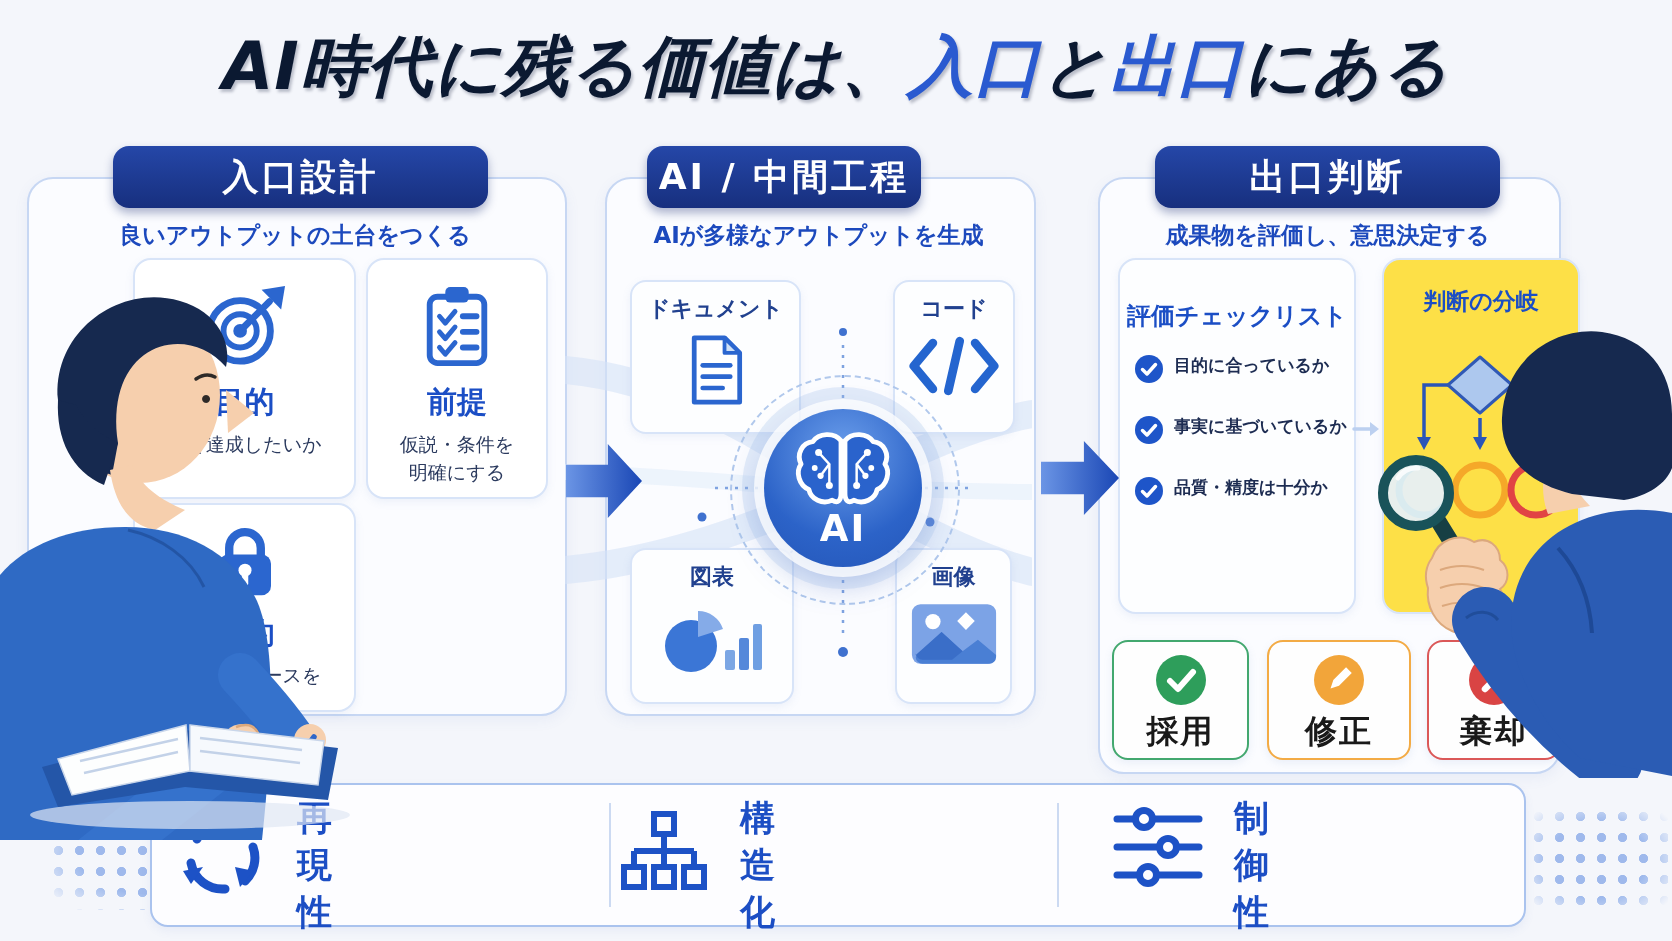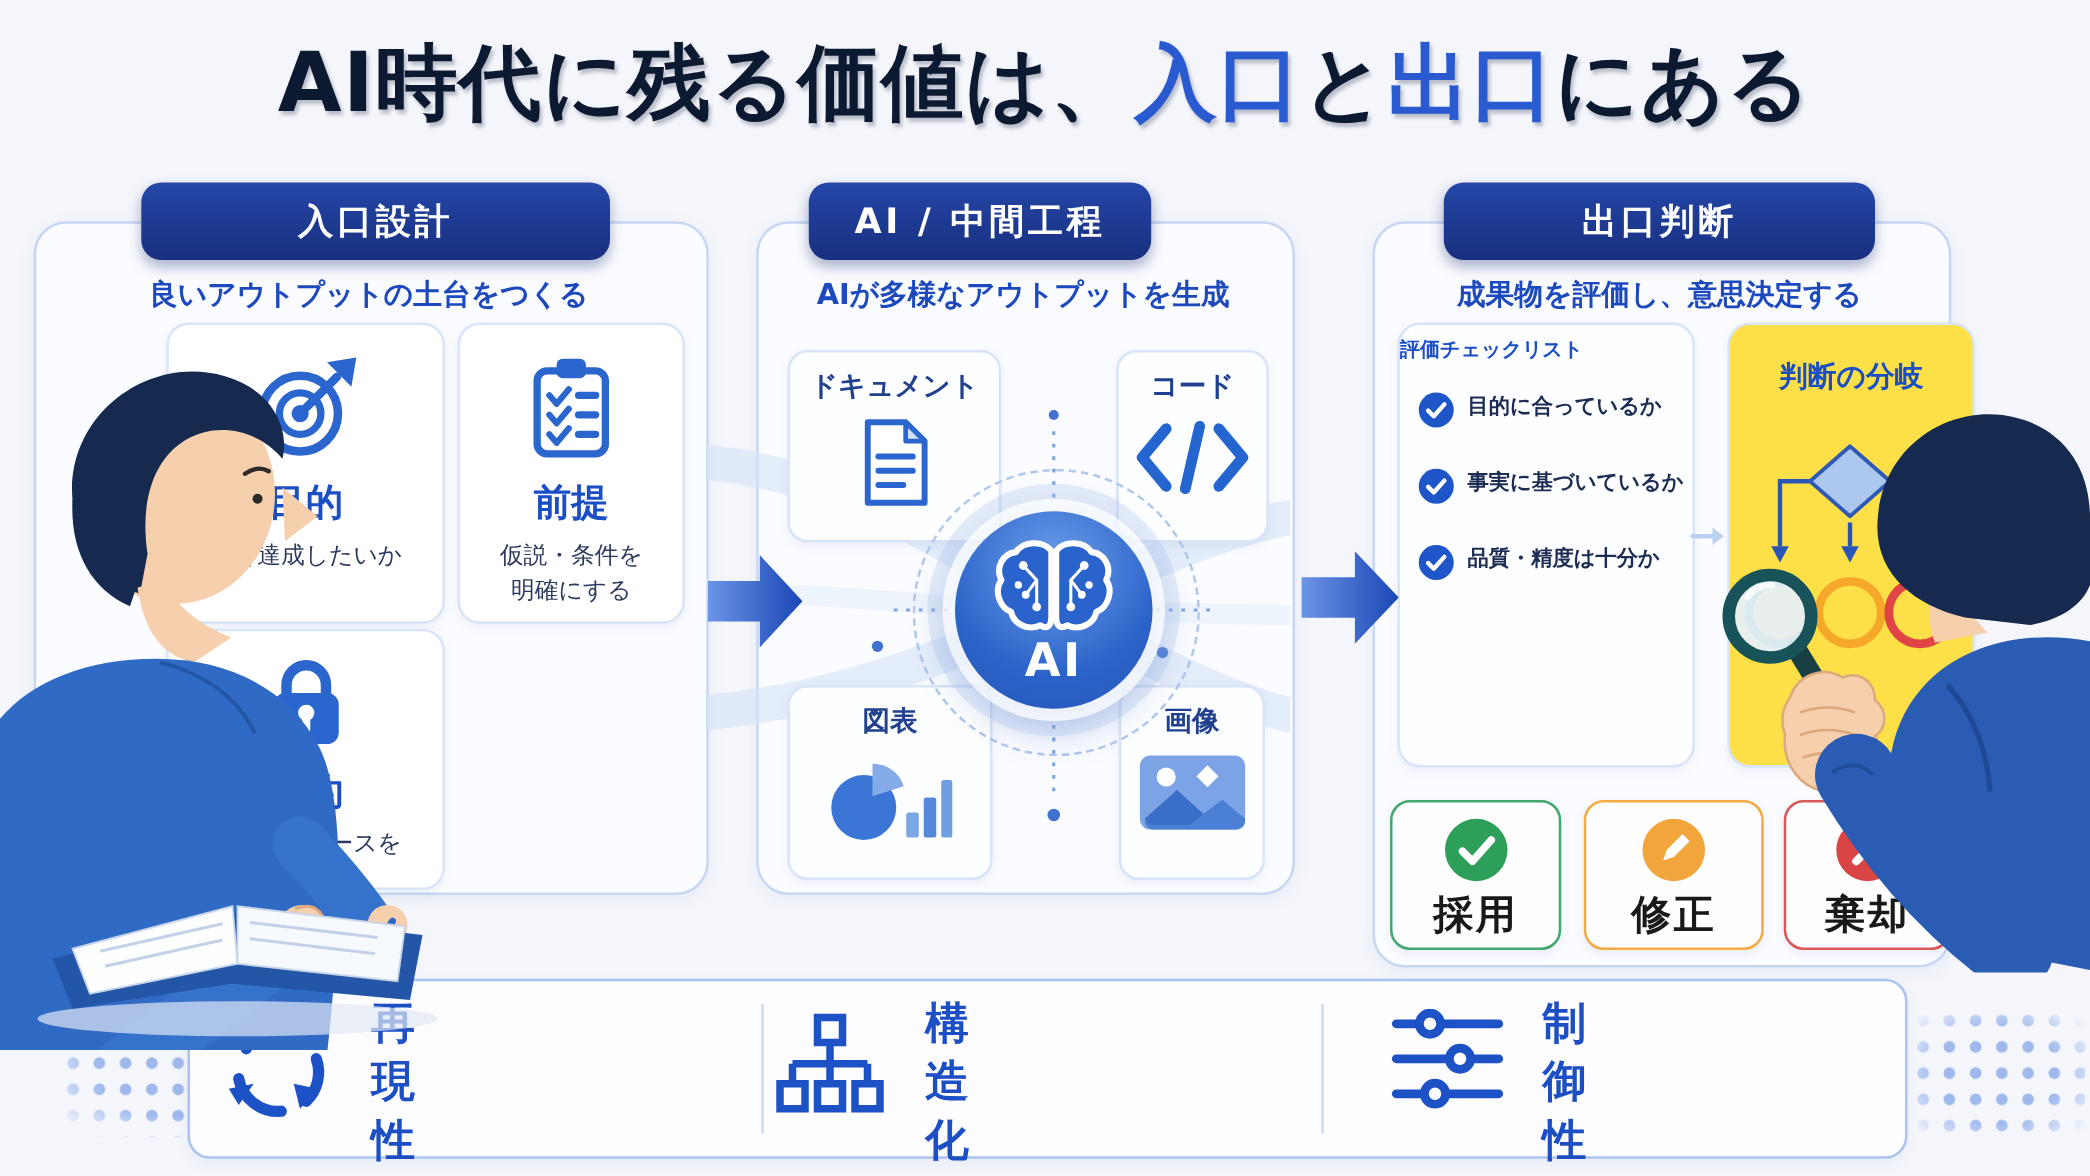--- a/index.html
+++ b/index.html
@@ -6,34 +6,35 @@
   .canvas{
     position:relative;width:1672px;height:941px;overflow:hidden;
     background:#f4f6fb;
     font-family:"DejaVu Sans","Liberation Sans",sans-serif;
   }
   
   .title{
     position:absolute;left:0;top:22px;width:100%;text-align:center;
     font-size:66px;font-weight:900;color:#0b1931;letter-spacing:1px;margin:0;
     text-shadow:2px 3px 3px rgba(10,20,50,.25);
+    font-style:italic;
   }
   .title .hl{color:#2a5ad0;}
   
   .panel{
     position:absolute;background:#fbfcff;border:2px solid #c7d7f3;border-radius:26px;
     box-shadow:0 4px 14px rgba(90,120,190,.08);
   }
   .panel-input{left:27px;top:177px;width:536px;height:535px;}
   .panel-ai{left:605px;top:177px;width:427px;height:535px;}
   .panel-output{left:1098px;top:177px;width:459px;height:593px;}
   .pill{
     position:absolute;height:62px;border-radius:16px;z-index:4;
     background:linear-gradient(180deg,#2547a8,#172f7e);
-    color:#fff;font-size:28px;font-weight:800;letter-spacing:3px;
+    color:#fff;font-size:36px;font-weight:800;letter-spacing:3px;
     display:flex;align-items:center;justify-content:center;
     box-shadow:0 5px 10px rgba(20,40,110,.35);
   }
   .pill-1{left:113px;top:146px;width:375px;}
   .pill-2{left:647px;top:146px;width:274px;}
   .pill-3{left:1155px;top:146px;width:345px;}
   .subtitle{
     position:absolute;text-align:center;font-size:23px;font-weight:700;color:#1c49bd;z-index:3;
   }
   .sub-1{left:27px;top:220px;width:536px;}
@@ -86,21 +87,21 @@
     clip-path:polygon(0% 28%,55% 28%,55% 0%,100% 50%,55% 100%,55% 72%,0% 72%);
   }
   .arrow-1{left:566px;top:444px;width:76px;height:74px;}
   .arrow-2{left:1041px;top:441px;width:78px;height:74px;}
   
   .chk-card{
     position:absolute;left:1118px;top:258px;width:234px;height:352px;z-index:2;
     background:#fdfeff;border:2px solid #d8e4f8;border-radius:18px;
     box-shadow:0 3px 8px rgba(110,140,200,.10);
   }
-  .chk-title{font-size:16px;font-weight:800;color:#1b4ec5;margin-top:10px;}
+  .chk-title{text-align:center;font-size:24px;font-weight:800;color:#1b4ec5;margin-top:40px;}
   .chk-list{margin-top:22px;}
   .chk-row{display:flex;align-items:flex-start;gap:10px;padding:0 14px;margin-top:27px;}
   .chk-row:first-child{margin-top:0;}
   .chk-text{font-size:17px;font-weight:700;color:#1d2c52;white-space:nowrap;}
   .branch-card{
     position:absolute;left:1382px;top:258px;width:194px;height:352px;z-index:2;
     background:#fde047;border:2px solid #d8e4f8;border-radius:18px;
     box-shadow:0 3px 8px rgba(110,140,200,.10);
   }
   .branch-title{text-align:center;font-size:23px;font-weight:800;color:#1b4ec5;margin-top:26px;}

